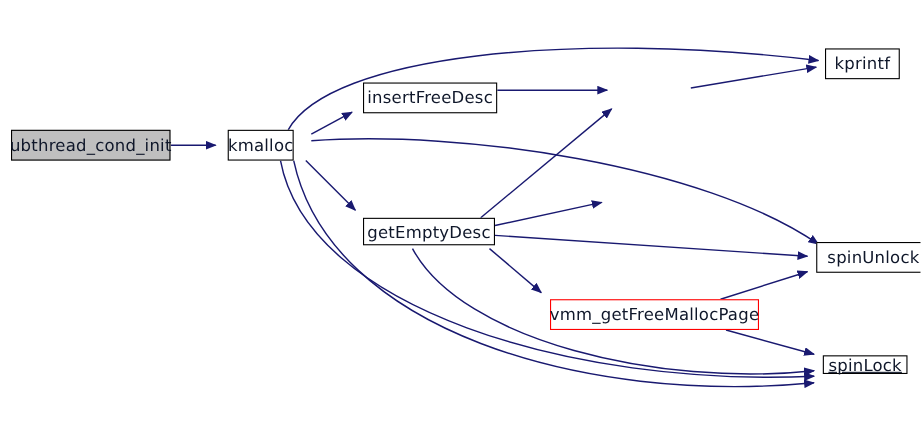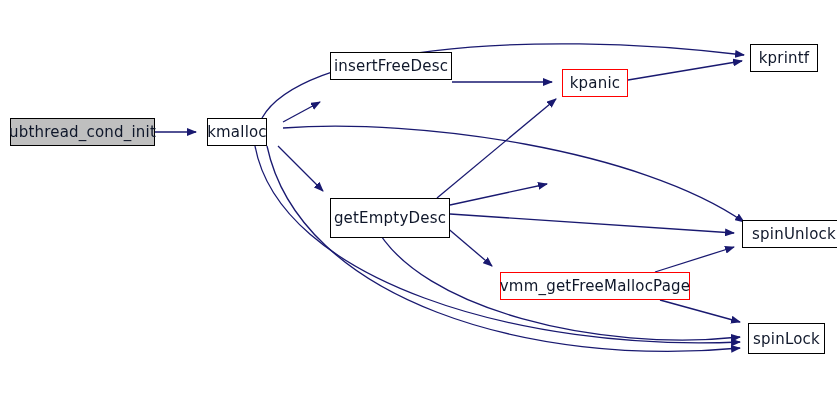--- a/index.html
+++ b/index.html
@@ -73,35 +73,32 @@
         <path d="M267,146 C300,300 530,368 740,348"></path>
       </g>
   </svg>
 
   <div class="node filled" style="left: 10px; top: 118px; width: 145px; height: 28px;">
     <span>ubthread_cond_init</span>
   </div>
   <div class="node" style="left: 207px; top: 118px; width: 60px; height: 28px;">
     <span>kmalloc</span>
   </div>
-  <div class="node" style="left: 330px; top: 52px; width: 122px; height: 28px;">
+  <div class="node" style="left: 330px; top: 75px; width: 122px; height: 28px;">
     <span>insertFreeDesc</span>
-  </div>
-  <div class="node redborder" style="left: 562px; top: 69px; width: 66px; height: 28px;">
-    <span>kpanic</span>
   </div>
   <div class="node" style="left: 750px; top: 44px; width: 68px; height: 28px;">
     <span>kprintf</span>
   </div>
-  <div class="node" style="left: 330px; top: 198px; width: 120px; height: 40px; text-align: right;">
+  <div class="node" style="left: 330px; top: 198px; width: 120px; height: 25px; text-align: right;">
     <span>getEmptyDesc</span>
   </div>
   <div class="node" style="left: 742px; top: 220px; width: 104px; height: 28px;">
     <span>spinUnlock</span>
   </div>
   <div class="node redborder" style="left: 500px; top: 272px; width: 190px; height: 28px; justify-content: center;">
     <span>vmm_getFreeMallocPage</span>
   </div>
-  <div class="node" style="left: 748px; top: 323px; width: 77px; height: 31px;">
+  <div class="node" style="left: 748px; top: 323px; width: 77px; height: 17px; text-decoration: underline;">
     <span>spinLock</span>
   </div>
 
 </div>
 
 </body></html>

